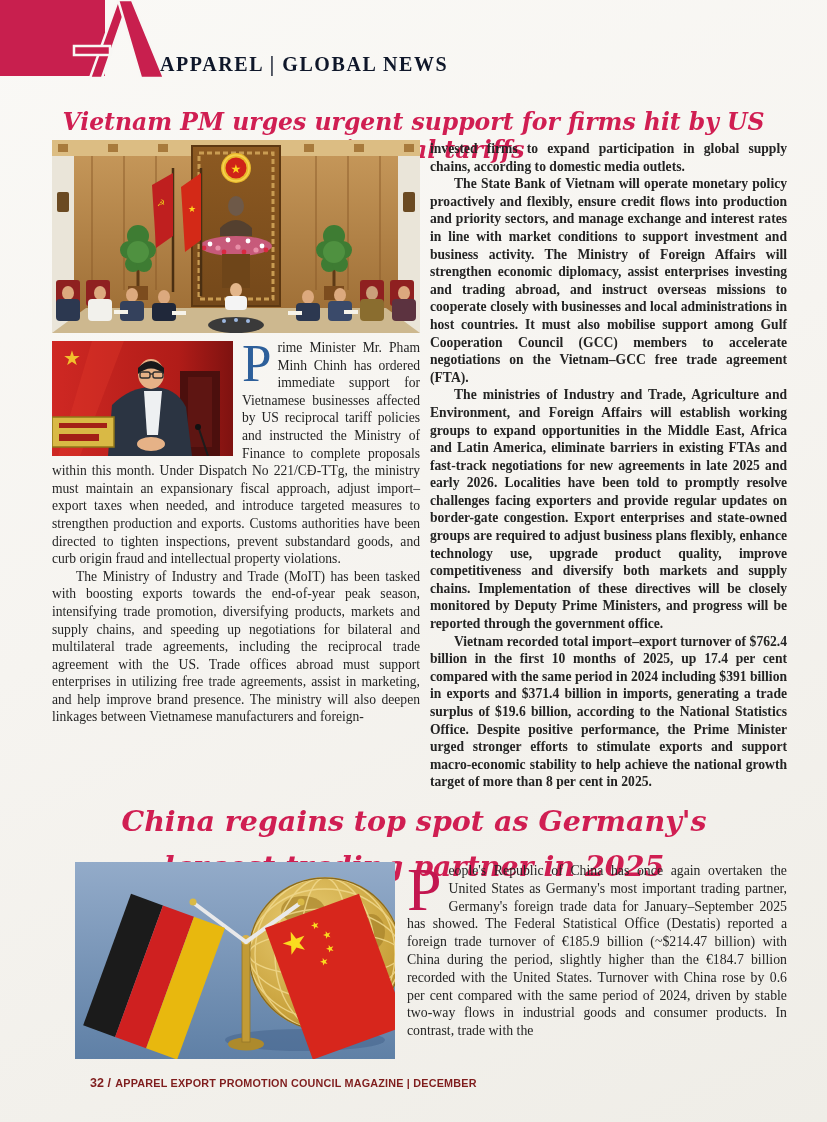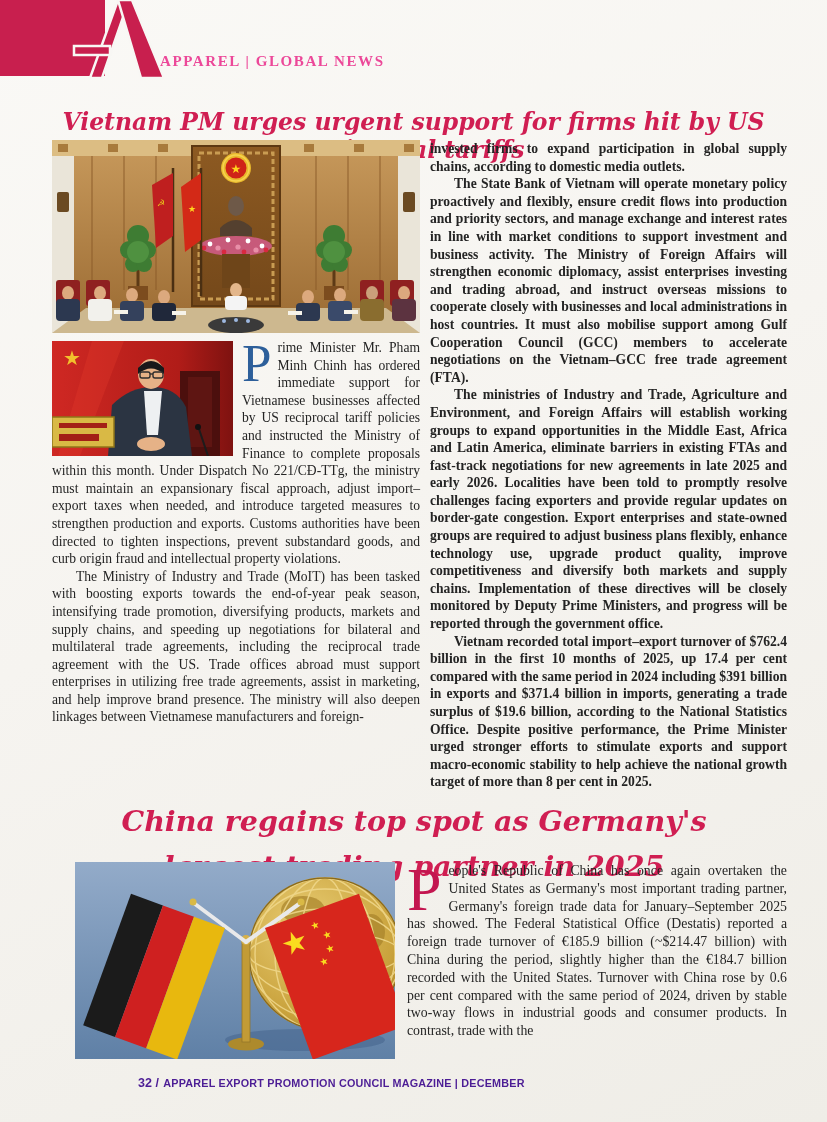--- a/index.html
+++ b/index.html
@@ -6,22 +6,22 @@
   body{
     width:827px;height:1122px;position:relative;overflow:hidden;
     background:linear-gradient(155deg,#faf9f6 0%,#f6f4f0 45%,#efede7 100%);
     font-family:"Liberation Serif",serif;
   }
   
   .red-block{position:absolute;left:0;top:0;width:105px;height:76px;background:#c81f4e;}
   .logo-a{position:absolute;left:72px;top:-2px;width:92px;height:82px;}
   .section-label{
     position:absolute;left:160px;top:53px;
-    font-family:"Liberation Serif",serif;font-weight:bold;font-size:15px;
-    letter-spacing:1.6px;color:#ec4899;
+    font-family:"Liberation Serif",serif;font-weight:bold;font-size:20px;
+    letter-spacing:1.6px;color:#0f172a;
   }
   
   .a1-title{
     position:absolute;left:40px;top:92px;width:747px;text-align:center;
     font-family:"DejaVu Serif",serif;font-style:italic;font-weight:bold;
     font-size:23.5px;color:#d01e52;
   }
   .a2-title{
     position:absolute;left:64px;top:780px;width:700px;text-align:center;
     font-family:"DejaVu Serif",serif;font-style:italic;font-weight:bold;
@@ -43,22 +43,22 @@
     font-size:53px;line-height:42px;padding:3px 6px 0 0;color:#2d5f9a;
   }
   .dropcap.red{color:#c31650;font-size:62px;line-height:48px;padding-right:7px;}
   
   .a2-body{position:absolute;left:75px;top:862px;width:712px;display:flex;gap:12px;}
   .flags-fig{width:320px;height:197px;flex:none;}
   .a2-text{width:380px;}
   .a2-text p.body{font-size:13.8px;line-height:17.8px;}
   
   .footer{
-    position:absolute;left:90px;top:1073px;color:#4c1d95;
-    font-family:"Liberation Sans",sans-serif;font-weight:bold;white-space:nowrap;margin-left:48px;
+    position:absolute;left:90px;top:1073px;color:#7f1d1d;
+    font-family:"Liberation Sans",sans-serif;font-weight:bold;white-space:nowrap;
   }
   .footer .num{font-size:12.5px;}
   .footer .rest{font-size:10.8px;letter-spacing:.2px;}
 </style>
 </head>
 <body>
 
 <header>
   <div class="red-block"></div>
   <div class="logo-a">

